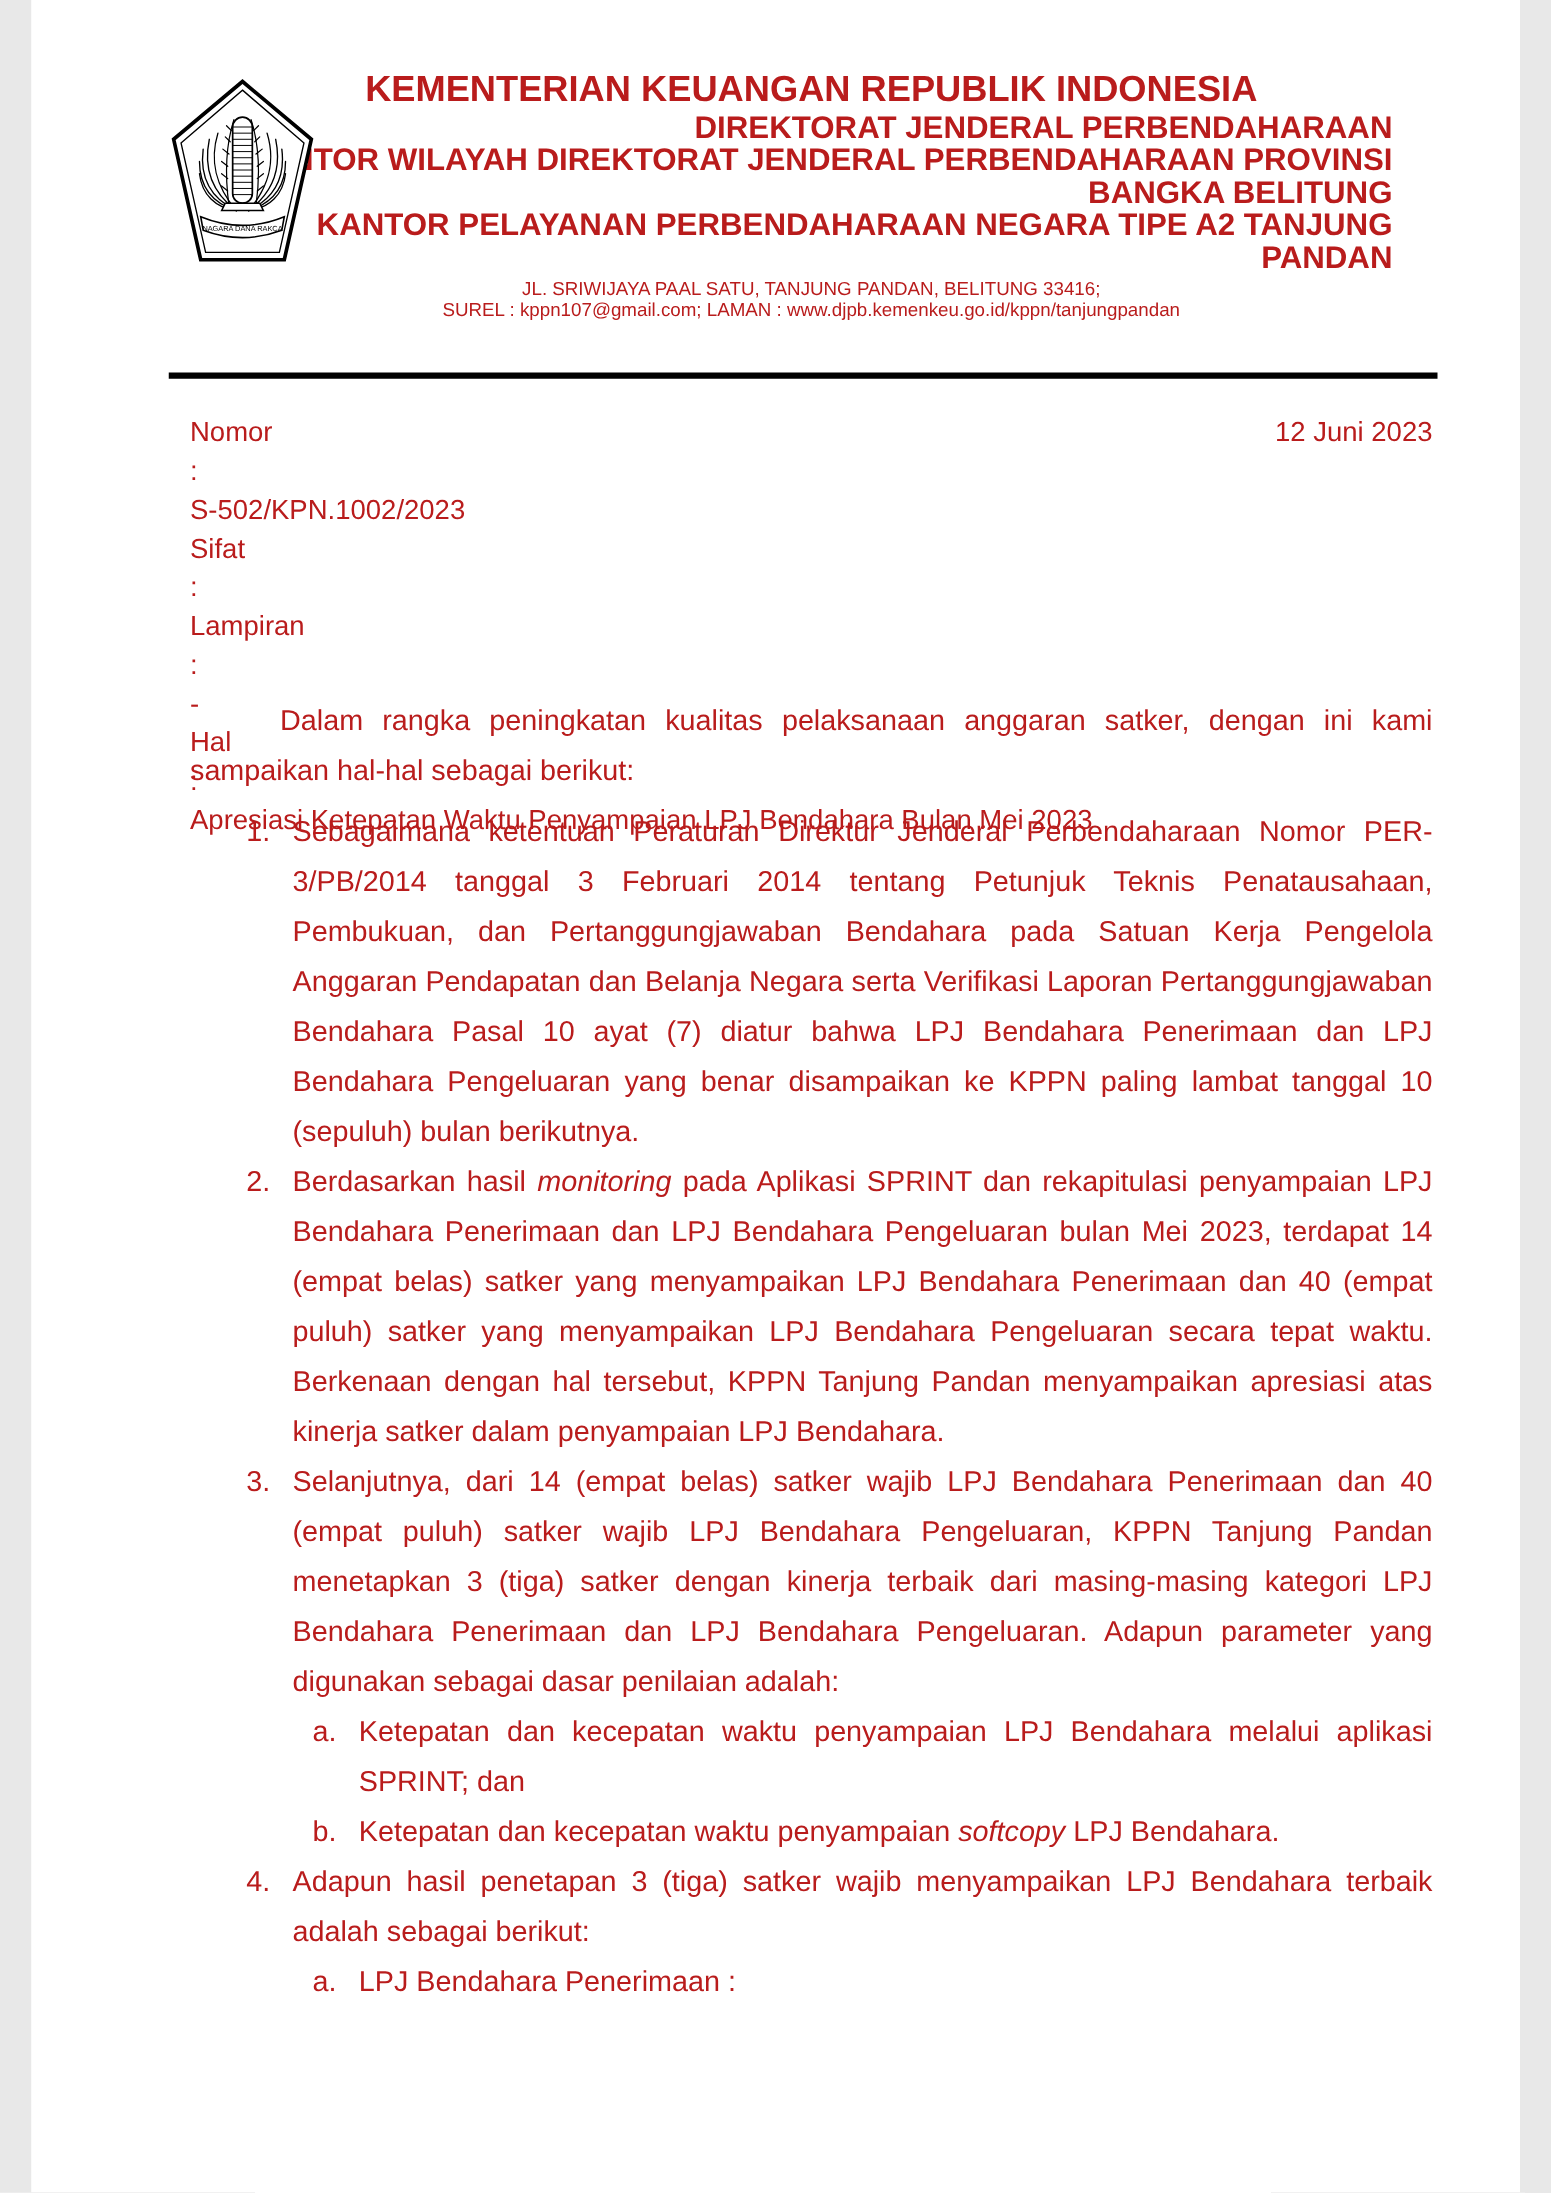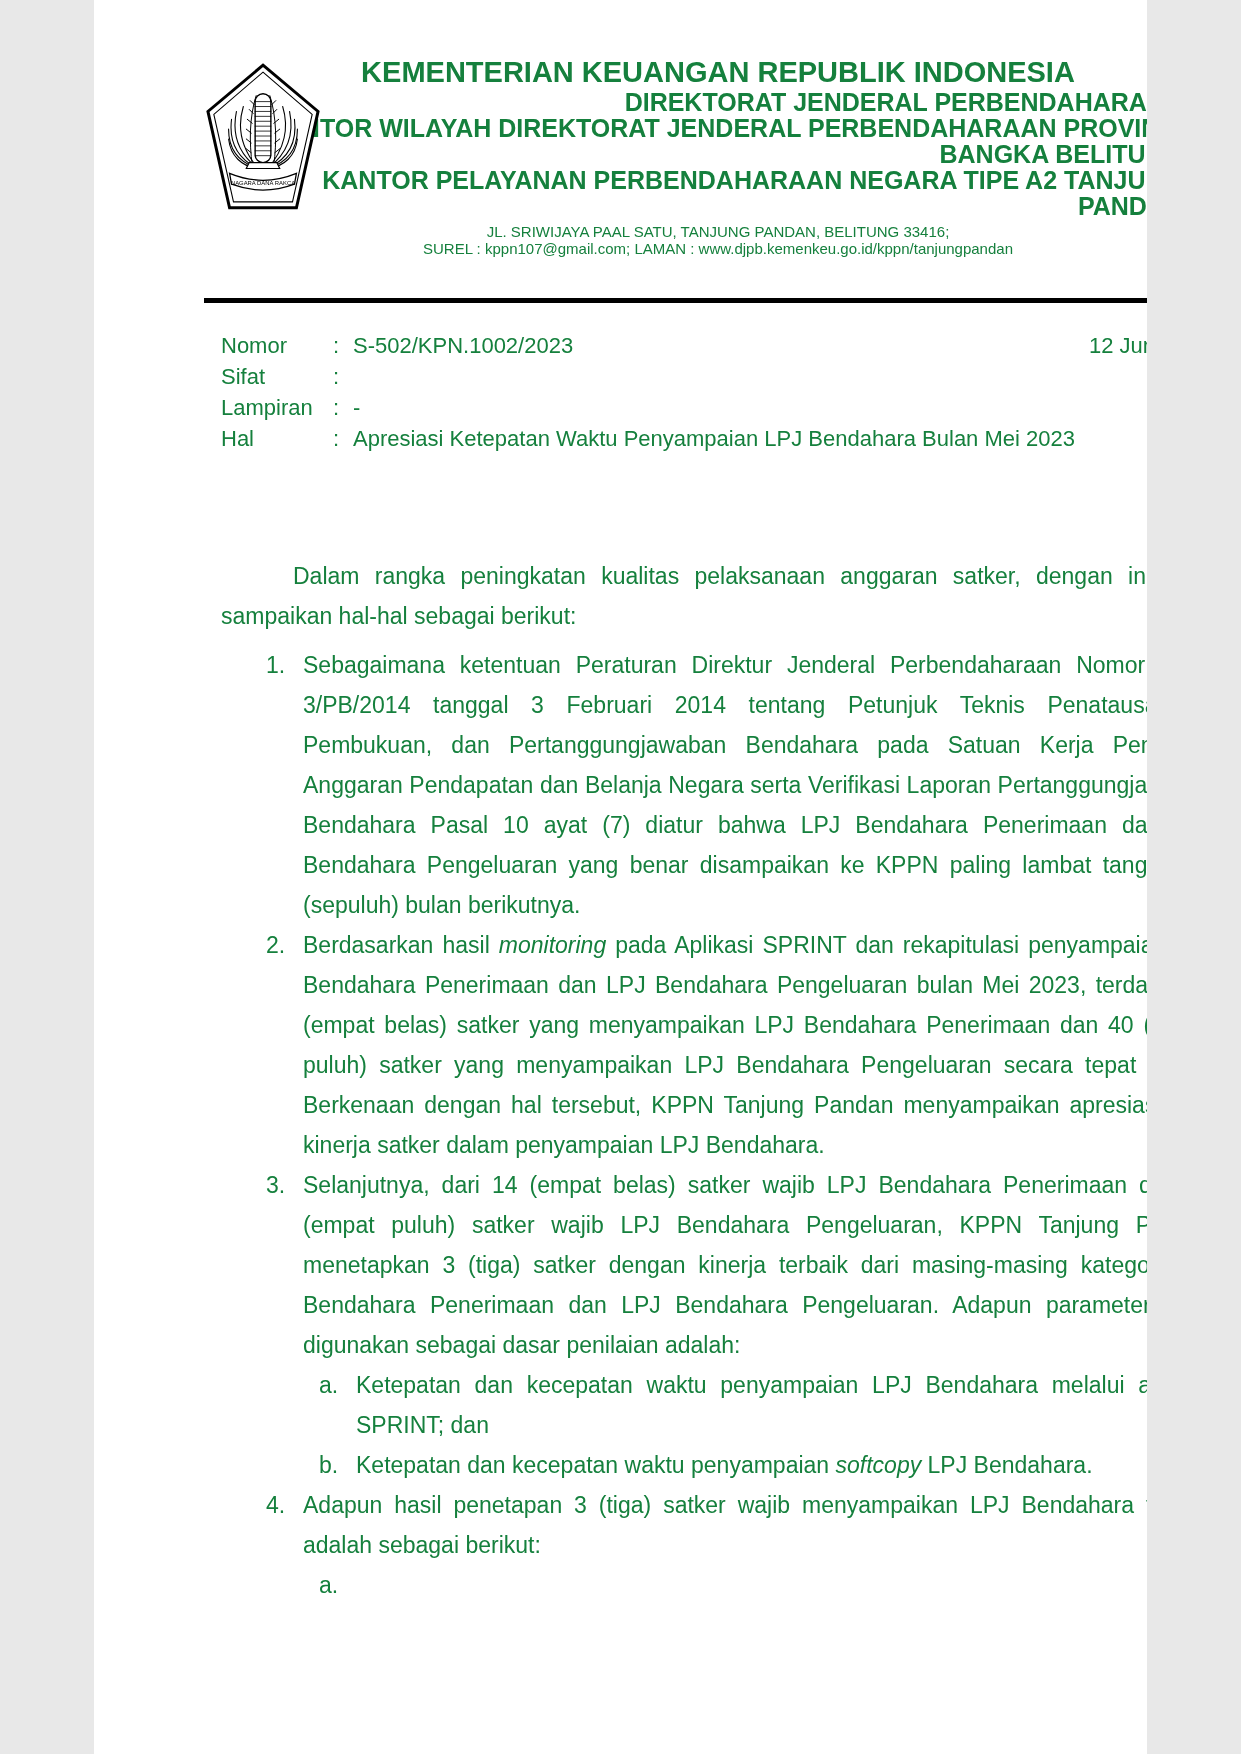--- a/index.html
+++ b/index.html
@@ -1,34 +1,34 @@
 <!DOCTYPE html>
 <html><head>
 <meta charset="utf-8">
 <style>
   html,body { margin:0; padding:0; background:#e8e8e8; }
   .page {
-    position:relative; width:1053px; height:1754px; margin:0 auto;
-    background:#ffffff; color:#15803d;
+    position:relative; width:1191px; height:1754px; margin:0 auto;
+    background:#ffffff; color:#b91c1c;
     font-family:"Liberation Sans", sans-serif;
     overflow:hidden;
   }
 
   
   .letterhead { position:absolute; top:56px; left:127px; width:994px; text-align:center; }
   .logo { position:absolute; left:-17px; top:6px; width:118px; height:150px; }
   .lh-ministry { font-weight:bold; font-size:29px; line-height:33px; }
   .lh-line { font-weight:bold; font-size:25px; line-height:26px; max-width:930px; margin:0 auto;text-align:right; }
   .lh-addr { font-size:15px; line-height:17px; margin-top:4px; }
 
   .rule { position:absolute; top:298px; left:110px; width:1015px; height:5px; background:#000; }
 
   
   .meta { position:absolute; top:330px; left:127px; width:994px; font-size:22px; }
-  .meta-row { display:flex; line-height:31px; }
+  .meta-row { display:flex; line-height:31px;flex-direction:column; }
   .meta-label { width:112px; flex:none; }
   .meta-sep { width:20px; flex:none; }
   .meta-value { flex:1; }
   .meta-date { position:absolute; right:0; top:0; line-height:31px; }
 
   
   .recipient { position:absolute; top:500px; left:127px; font-size:22px; line-height:30px; }
   .yth { display:inline-block; width:63px; }
 
   
@@ -140,17 +140,18 @@
         <div class="li sub">
     <span class="num">b.</span>
     <p class="txt"><span>Ketepatan dan kecepatan waktu penyampaian </span><span class="it">softcopy</span><span> LPJ Bendahara.</span></p>
   </div>
         <div class="li main">
     <span class="num">4.</span>
     <p class="txt"><span>Adapun hasil penetapan 3 (tiga) satker wajib menyampaikan LPJ Bendahara terbaik adalah sebagai berikut:</span></p>
   </div>
         <div class="li sub">
     <span class="num">a.</span>
+    <p class="txt"><span>LPJ Bendahara Penerimaan :</span></p>
   </div>
       </div>
   </section>
 
 </div>
 
 </body></html>

